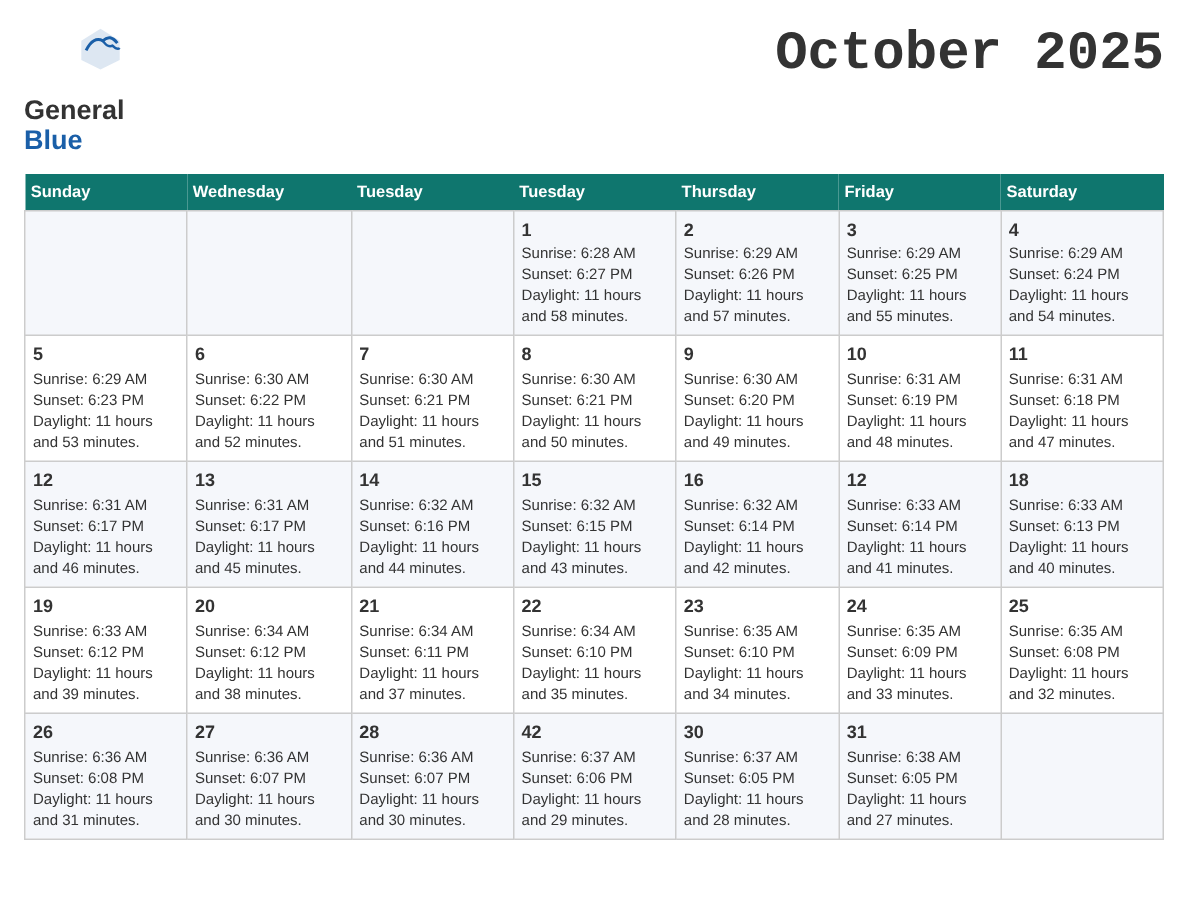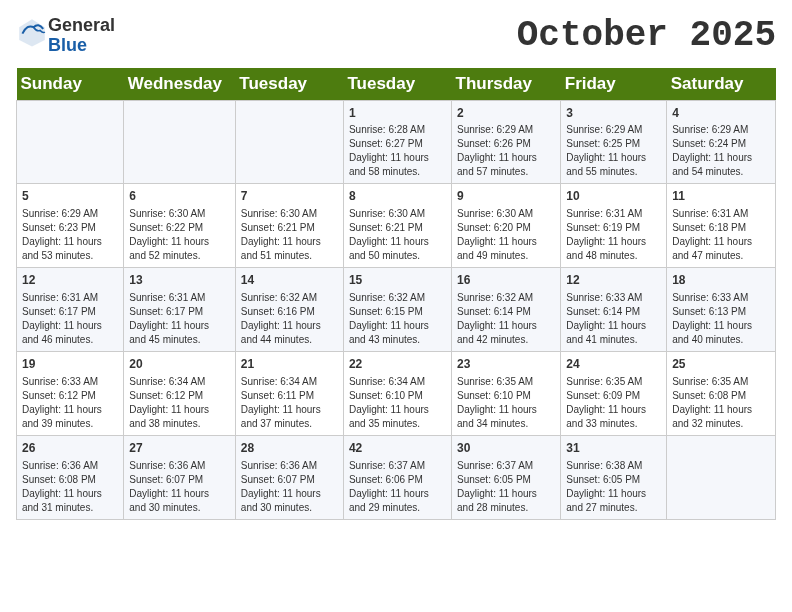--- a/index.html
+++ b/index.html
@@ -11,22 +11,23 @@
       padding: 16px;
     }
     .header {
       display: flex;
       justify-content: space-between;
       align-items: flex-start;
       margin-bottom: 12px;
     }
     .logo {
       display: flex;
-      align-items: flex-start;
-      gap: 0;
+      align-items: flex-end;
+      gap: 16px;
+      flex-direction: column;
     }
     .logo-text {
       font-size: 18px;
       font-weight: bold;
       line-height: 1.1;
     }
     .logo-general { color: #333; }
     .logo-blue { color: #1a5fa8; }
     .logo-icon {
       width: 32px;
@@ -45,25 +46,25 @@
     .subtitle {
       font-size: 14px;
       color: #555;
     }
     table {
       width: 100%;
       border-collapse: collapse;
       font-size: 11px;
     }
     thead tr th {
-      background-color: #4d7c0f;
+      background-color: #0f766e;
       color: #fff;
       padding: 6px 4px;
       text-align: left;
-      font-size: 17px;
+      font-size: 11px;
       font-weight: bold;
     }
     tbody tr td {
       border: 1px solid #ccc;
       vertical-align: top;
       padding: 4px 5px;
       height: 80px;
       width: 113px;
       color: #333;
       line-height: 1.4;

